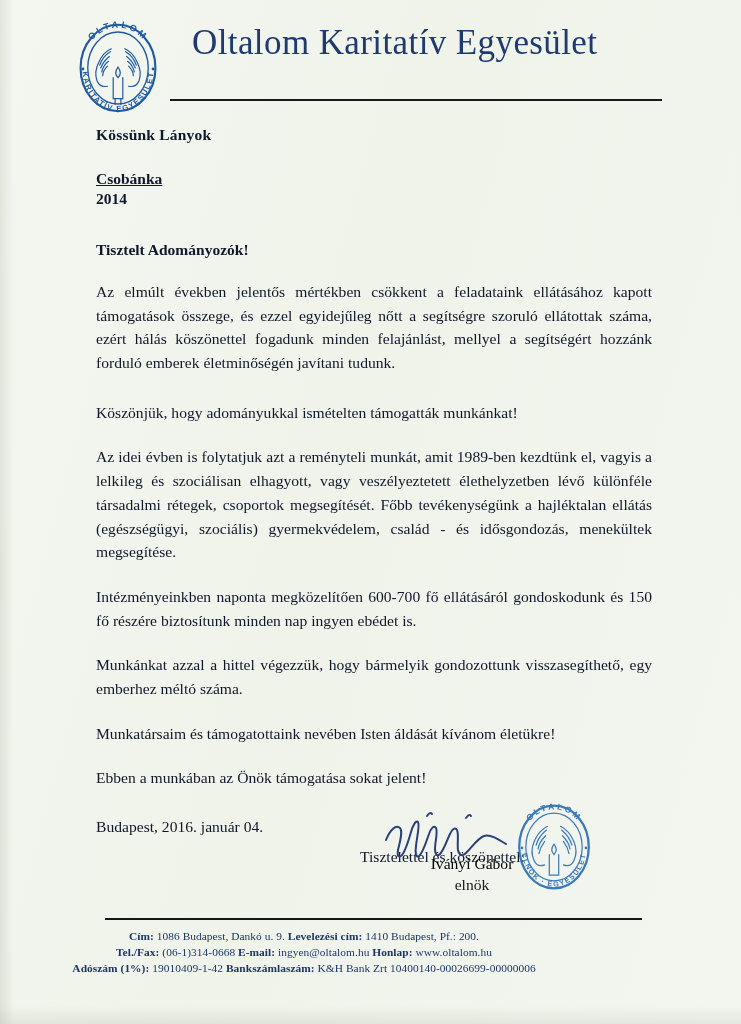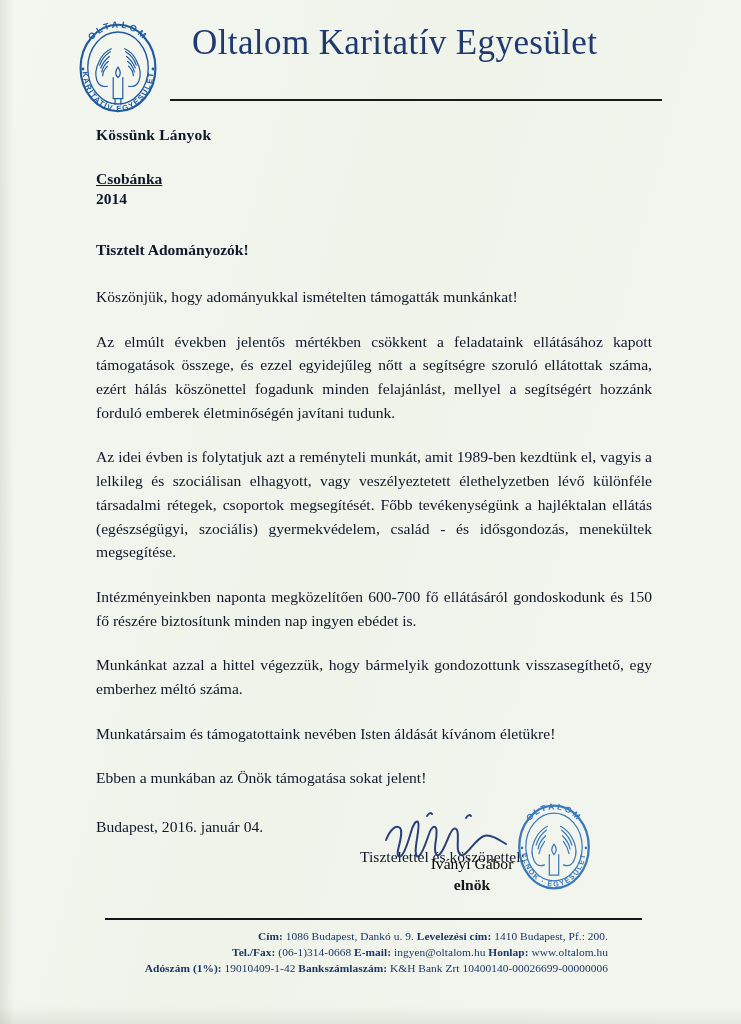--- a/index.html
+++ b/index.html
@@ -147,21 +147,20 @@
     color: #000000;
   }
   .signer-role {
     position: absolute;
     left: 288px;
     top: 76px;
     width: 160px;
     text-align: center;
     font-size: 15.6px;
     color: #16161a;
-    font-weight: bold;
   }
   .stamp-seal {
     position: absolute;
     left: 402px;
     top: 0px;
     width: 96px;
     height: 94px;
     opacity: 0.92;
   }
 
@@ -178,21 +177,21 @@
     top: 0px;
     width: 537px;
     height: 2px;
     background: #15151a;
   }
   .footer-lines {
     position: absolute;
     left: 0;
     top: 10px;
     width: 608px;
-    text-align: right;
+    text-align: center;
     color: #1c3566;
   }
   .footer-line {
     font-size: 11.4px;
     line-height: 1.42;
     letter-spacing: 0.05px;
     white-space: nowrap;
   }
   .footer-line b { font-weight: bold; }
   .footer-line .plain { font-weight: normal; }
@@ -251,22 +250,22 @@
 
     <p class="recipient-name">Kössünk Lányok</p>
 
     <div>
       <div><span class="recipient-city">Csobánka</span></div>
       <div class="recipient-zip">2014</div>
     </div>
 
     <p class="salutation">Tisztelt Adományozók!</p>
 
+    <p class="para">Az elmúlt években jelentős mértékben csökkent a feladataink ellátásához kapott támogatások összege, és ezzel egyidejűleg nőtt a segítségre szoruló ellátottak száma, ezért hálás köszönettel fogadunk minden felajánlást, mellyel a segítségért hozzánk forduló emberek életminőségén javítani tudunk.</p>
     <p class="para first-thanks no-justify">Köszönjük, hogy adományukkal ismételten támogatták munkánkat!</p>
-    <p class="para">Az elmúlt években jelentős mértékben csökkent a feladataink ellátásához kapott támogatások összege, és ezzel egyidejűleg nőtt a segítségre szoruló ellátottak száma, ezért hálás köszönettel fogadunk minden felajánlást, mellyel a segítségért hozzánk forduló emberek életminőségén javítani tudunk.</p>
     <p class="para">Az idei évben is folytatjuk azt a reményteli munkát, amit 1989-ben kezdtünk el, vagyis a lelkileg és szociálisan elhagyott, vagy veszélyeztetett élethelyzetben lévő különféle társadalmi rétegek, csoportok megsegítését. Főbb tevékenységünk a hajléktalan ellátás (egészségügyi, szociális) gyermekvédelem, család - és idősgondozás, menekültek megsegítése.</p>
     <p class="para">Intézményeinkben naponta megközelítően 600-700 fő ellátásáról gondoskodunk és 150 fő részére biztosítunk minden nap ingyen ebédet is.</p>
     <p class="para">Munkánkat azzal a hittel végezzük, hogy bármelyik gondozottunk visszasegíthető, egy emberhez méltó száma.</p>
     <p class="para no-justify">Munkatársaim és támogatottaink nevében Isten áldását kívánom életükre!</p>
     <p class="para no-justify">Ebben a munkában az Önök támogatása sokat jelent!</p>
 
     <p class="date-line">Budapest, 2016. január 04.</p>
     <p class="closing">Tisztelettel és köszönettel:</p>
   </div>
 

